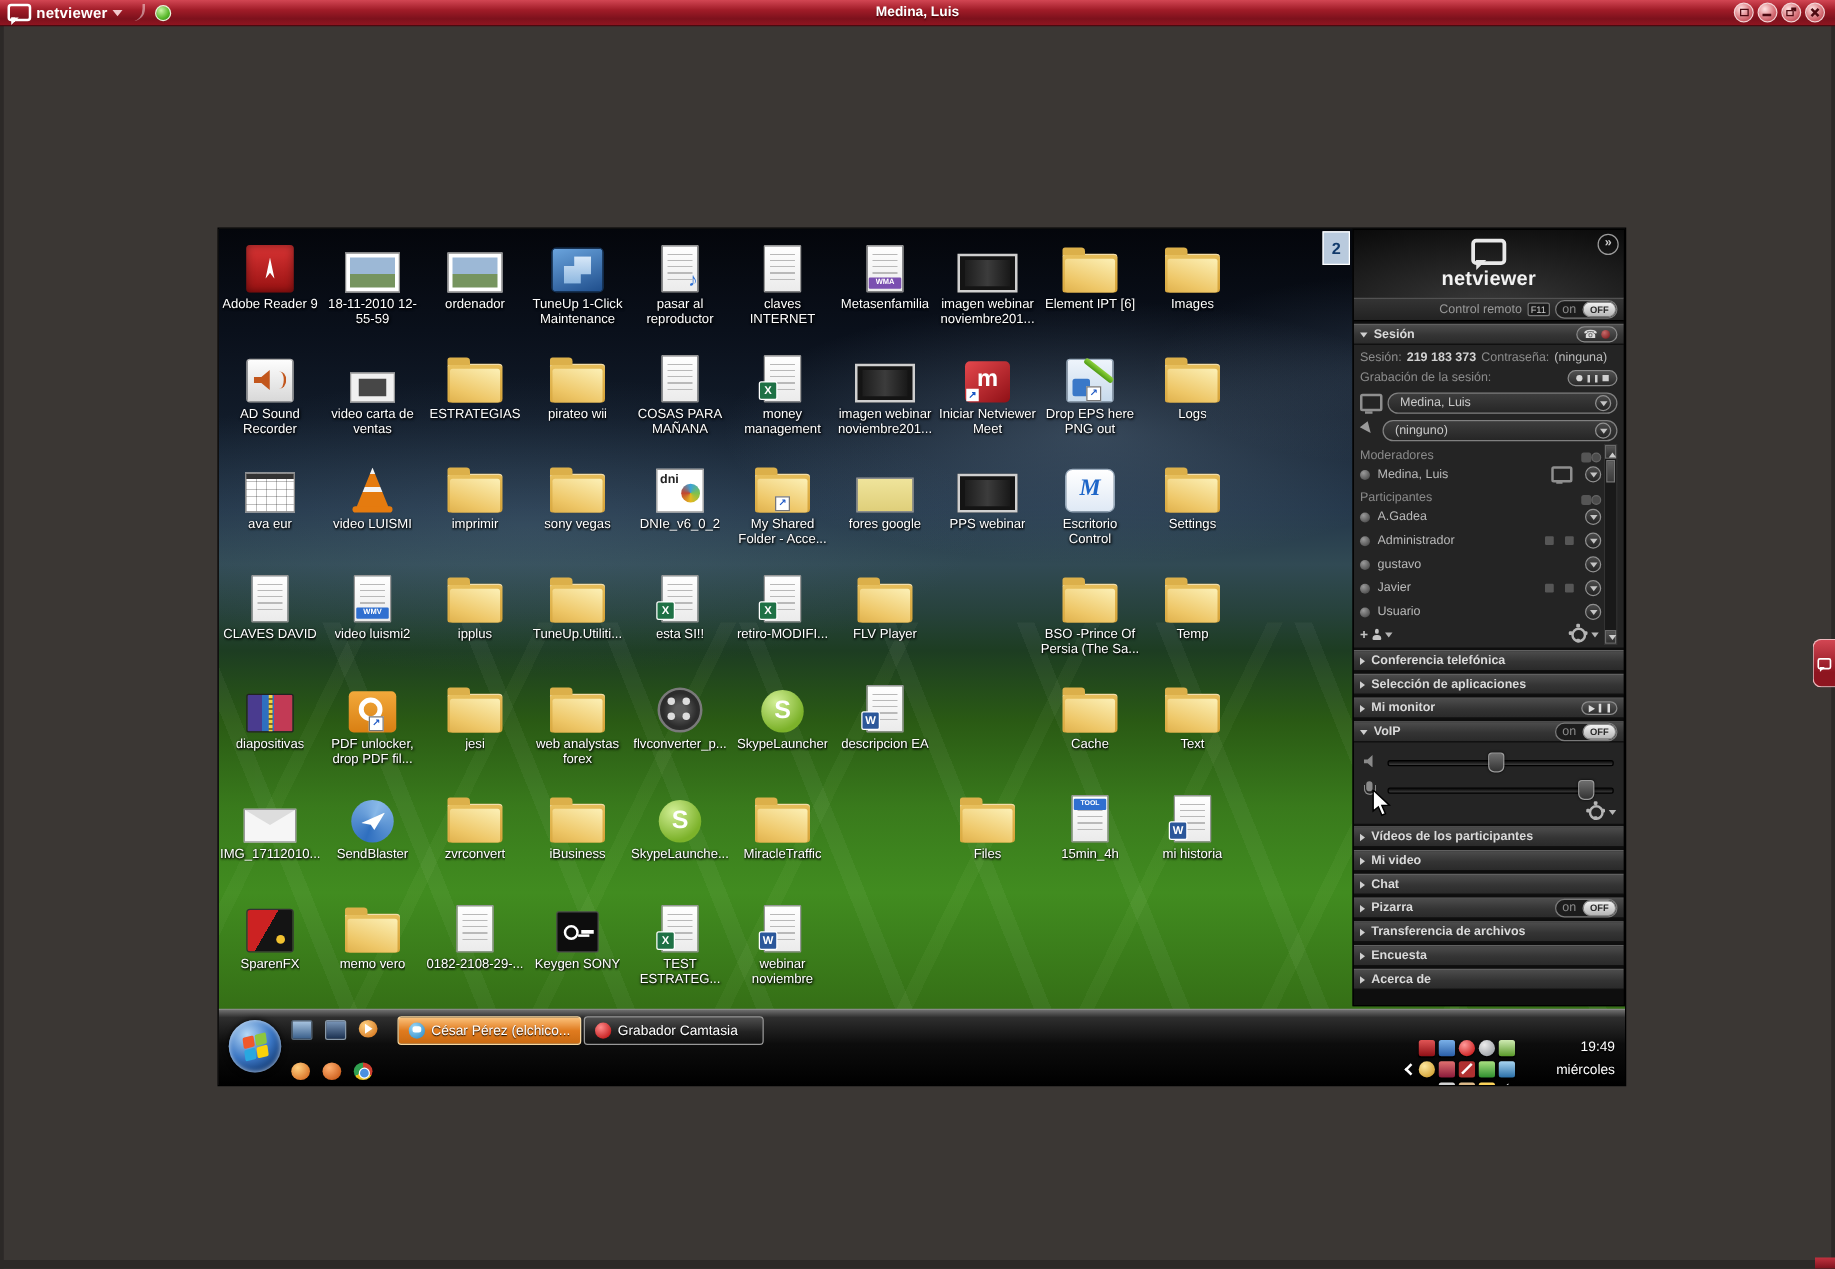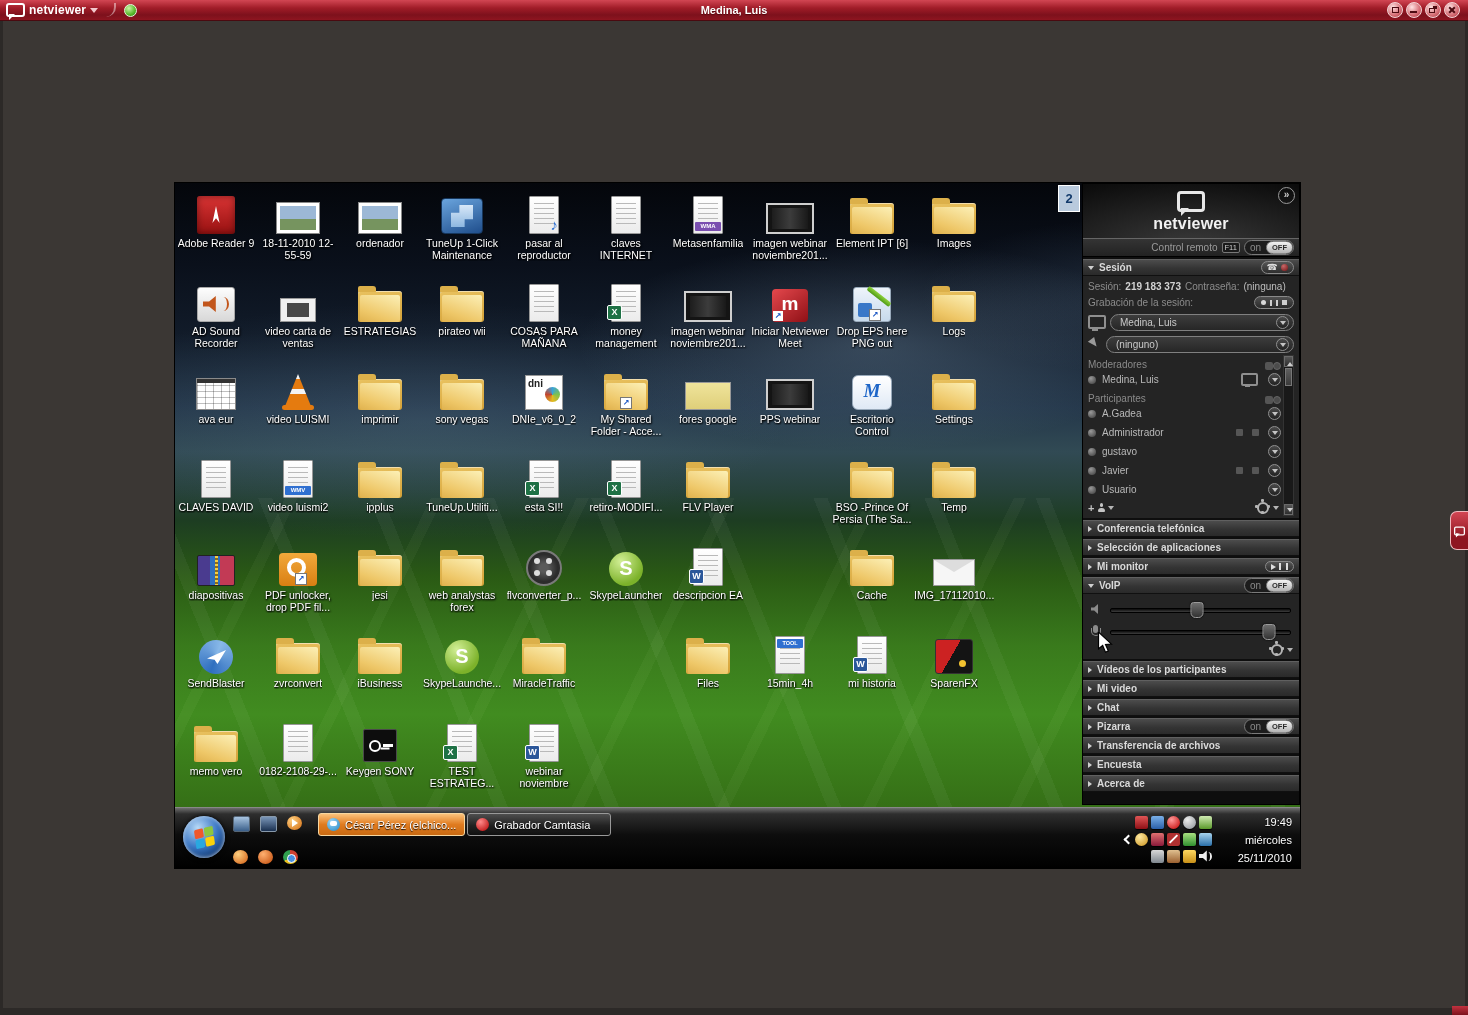--- a/index.html
+++ b/index.html
@@ -165,21 +165,21 @@
   .ql-chrome::after{content:"";position:absolute;left:4px;top:4px;width:7px;height:7px;border-radius:50%;background:#4a90e0;border:1px solid #fff}
   #tasks{position:absolute;left:143px;top:5px;display:flex;gap:2px}
   .task{height:21px;min-width:126px;border-radius:3px;display:flex;align-items:center;gap:5px;padding:0 8px;cursor:pointer;
     font-size:11px;color:#fff;text-shadow:0 1px 1px #000;border:1px solid #999;
     background:linear-gradient(#4e4e4e,#222 55%,#101010)}
   .task.active{background:linear-gradient(#fbc27b,#e07b1f 50%,#c96a12);border-color:#f7d7a0}
   .tic{width:13px;height:13px;border-radius:50%;flex:0 0 auto}
   .tic-skype{background:radial-gradient(circle at 35% 30%,#9fd8f8,#1d84c4);position:relative}
   .tic-skype::after{content:"";position:absolute;left:3px;top:3px;width:7px;height:5px;border-radius:2px;background:#fff}
   .tic-camtasia{background:radial-gradient(circle at 35% 30%,#ff8a8a,#b40000)}
-  .tray{position:absolute;right:4px;top:3px;display:flex;gap:8px}
+  .tray{position:absolute;right:4px;top:19px;display:flex;gap:8px}
   .tray-icons{display:flex;flex-direction:column;gap:3px;justify-content:center}
   .trow{display:flex;gap:3px;justify-content:flex-end;align-items:center;height:14px}
   .ti{width:13px;height:13px;border-radius:2px;box-shadow:0 1px 1px #000;cursor:pointer}
   .ti-netviewer-meet{background:linear-gradient(#e05555,#8f1016)}
   .ti-mail{background:linear-gradient(#7ab0e8,#2a5fa8)}
   .ti-camtasia-orb{border-radius:50%;background:radial-gradient(circle at 35% 30%,#ff9a9a,#c00000)}
   .ti-gray-close{border-radius:50%;background:radial-gradient(circle at 35% 30%,#ececec,#8a9096)}
   .ti-green-tool{background:linear-gradient(#cfeab2,#5a9a2a)}
   .ti-chevron-left{background:none;box-shadow:none;width:9px;position:relative}
   .ti-chevron-left::before{content:"";position:absolute;left:2px;top:3px;width:5px;height:5px;border-left:2px solid #fff;border-bottom:2px solid #fff;transform:rotate(45deg)}
@@ -624,20 +624,26 @@
         <div class="dlabel">descripcion EA</div>
       </div>
       <div></div>
       <div class="cell">
         <div class="dicon t-folder">
           <i></i>
         </div>
         <div class="dlabel">Cache</div>
       </div>
       <div class="cell">
+        <div class="dicon t-folder">
+          <i></i>
+        </div>
+        <div class="dlabel">Text</div>
+      </div>
+      <div class="cell">
         <div class="dicon t-file-envelope">
           <i></i>
         </div>
         <div class="dlabel">IMG_17112010...</div>
       </div>
       <div class="cell">
         <div class="dicon t-app-sendblaster">
           <i></i>
         </div>
         <div class="dlabel">SendBlaster</div>

